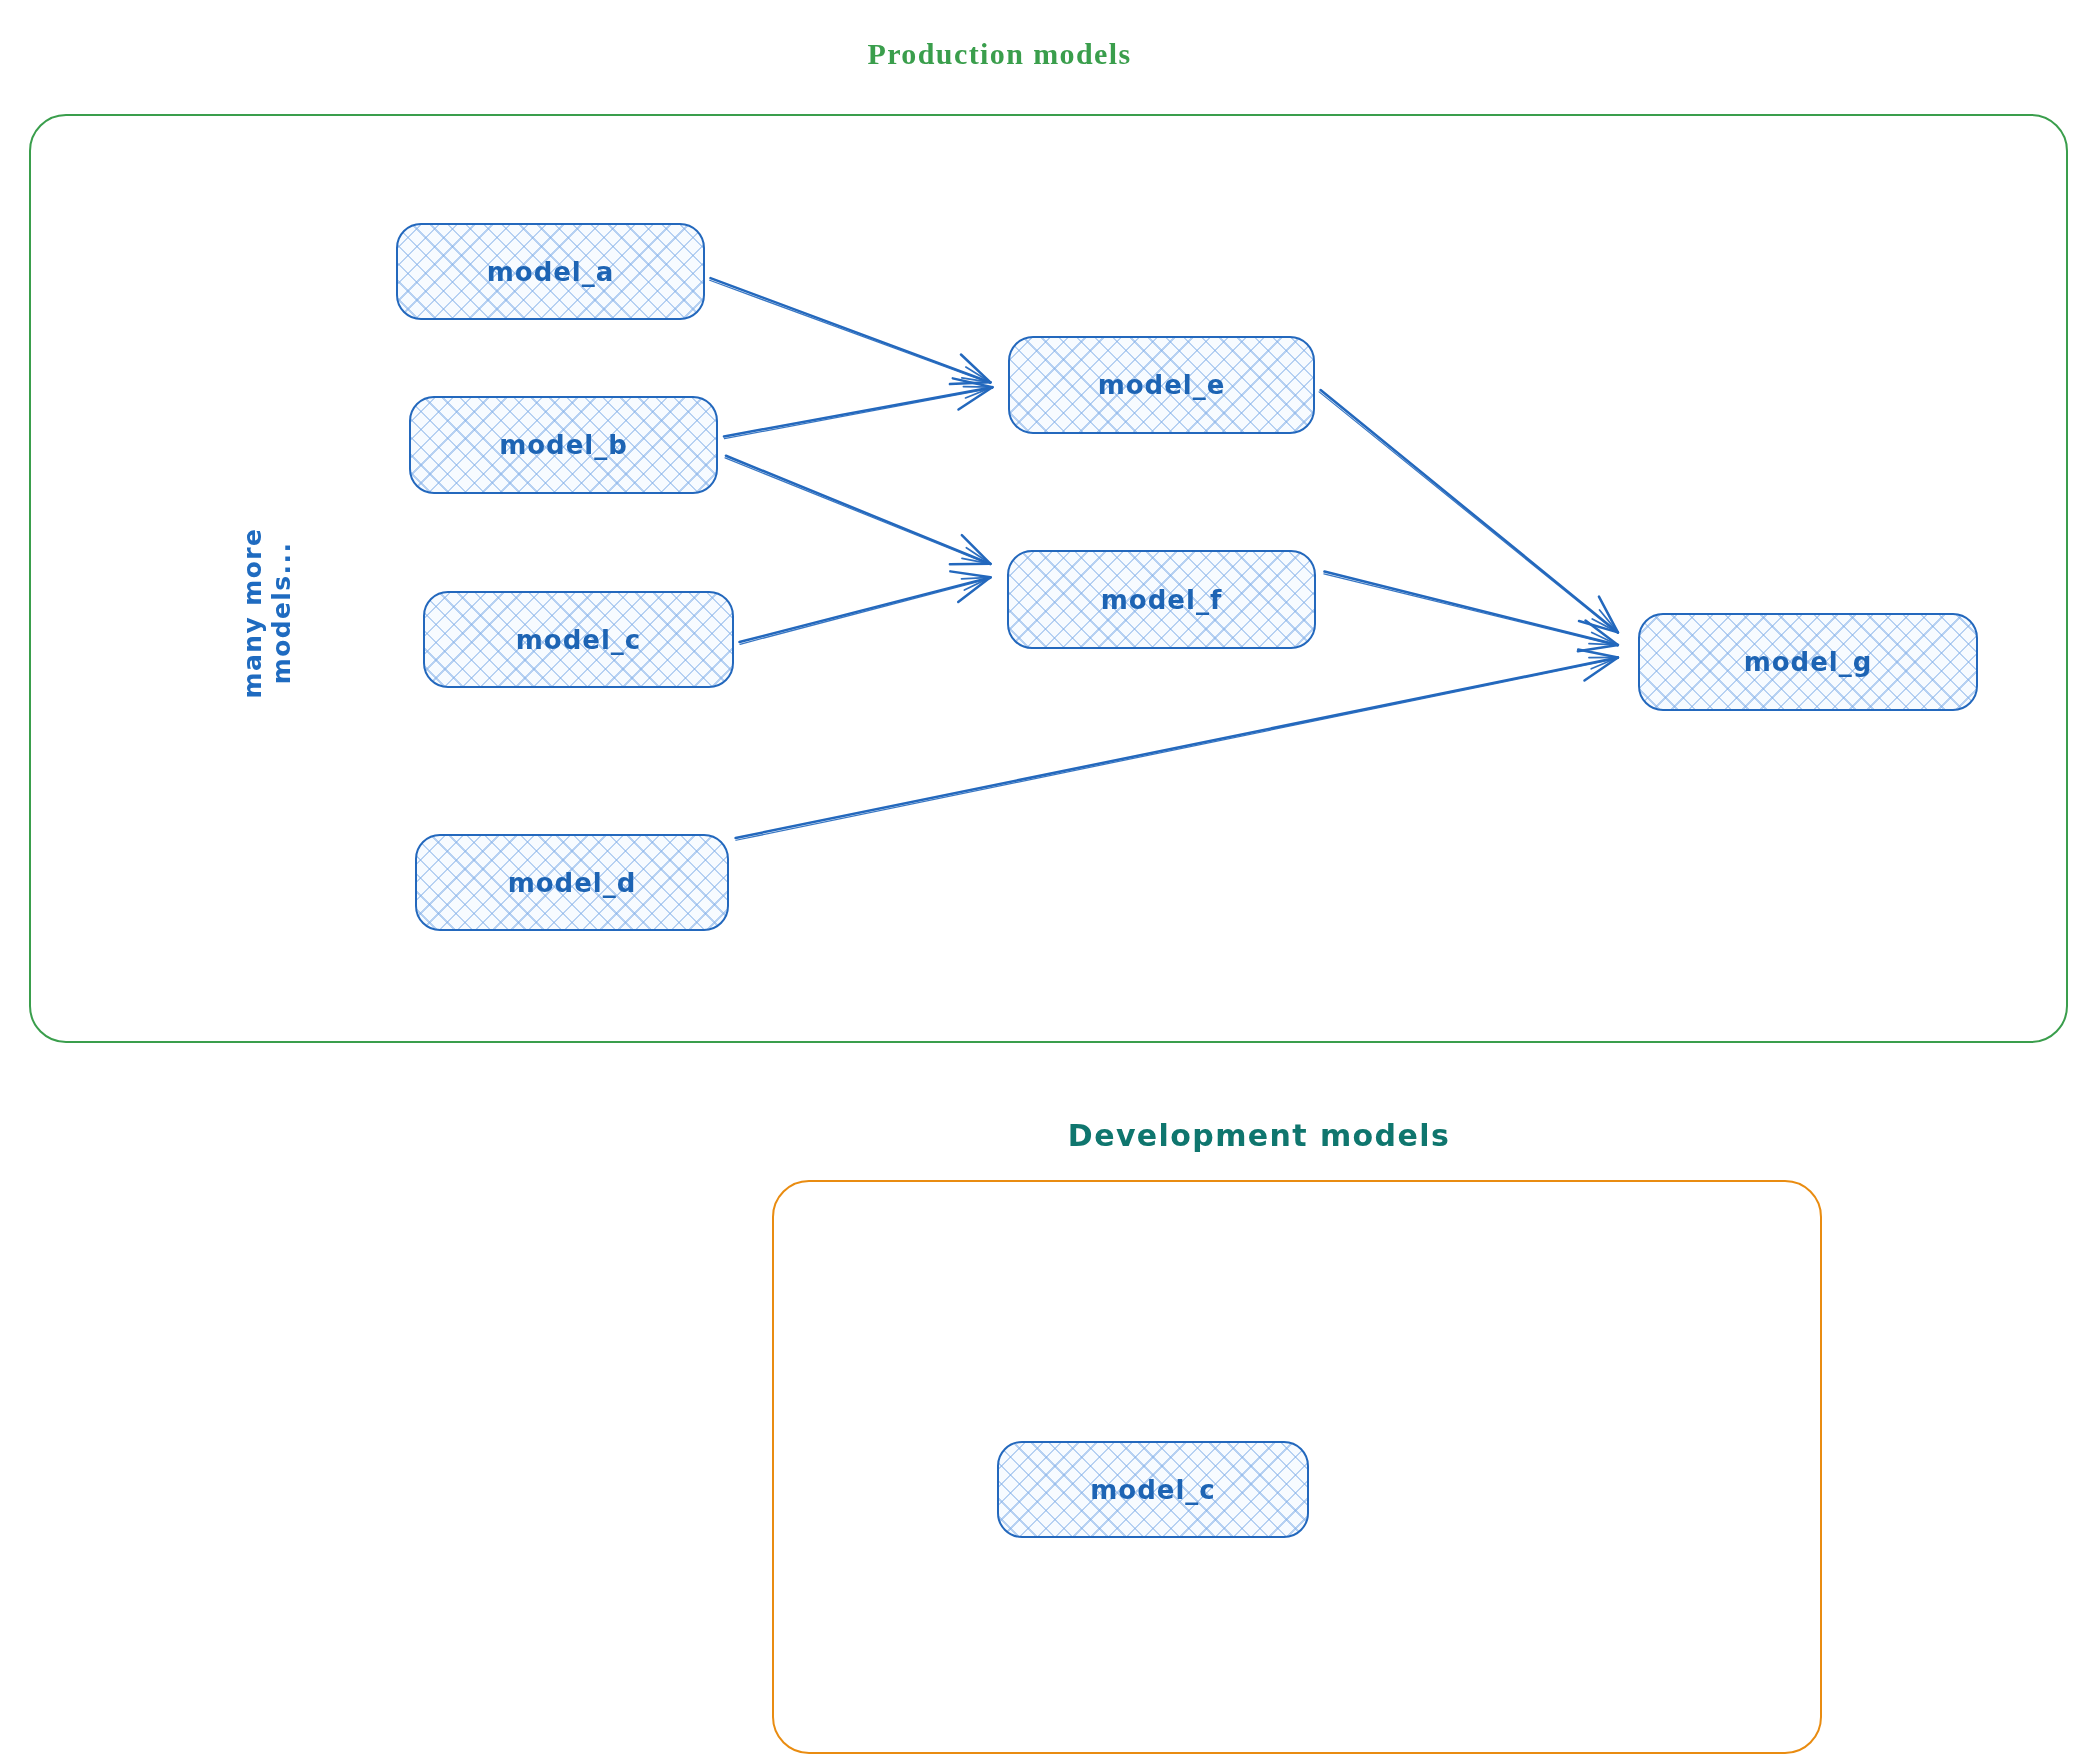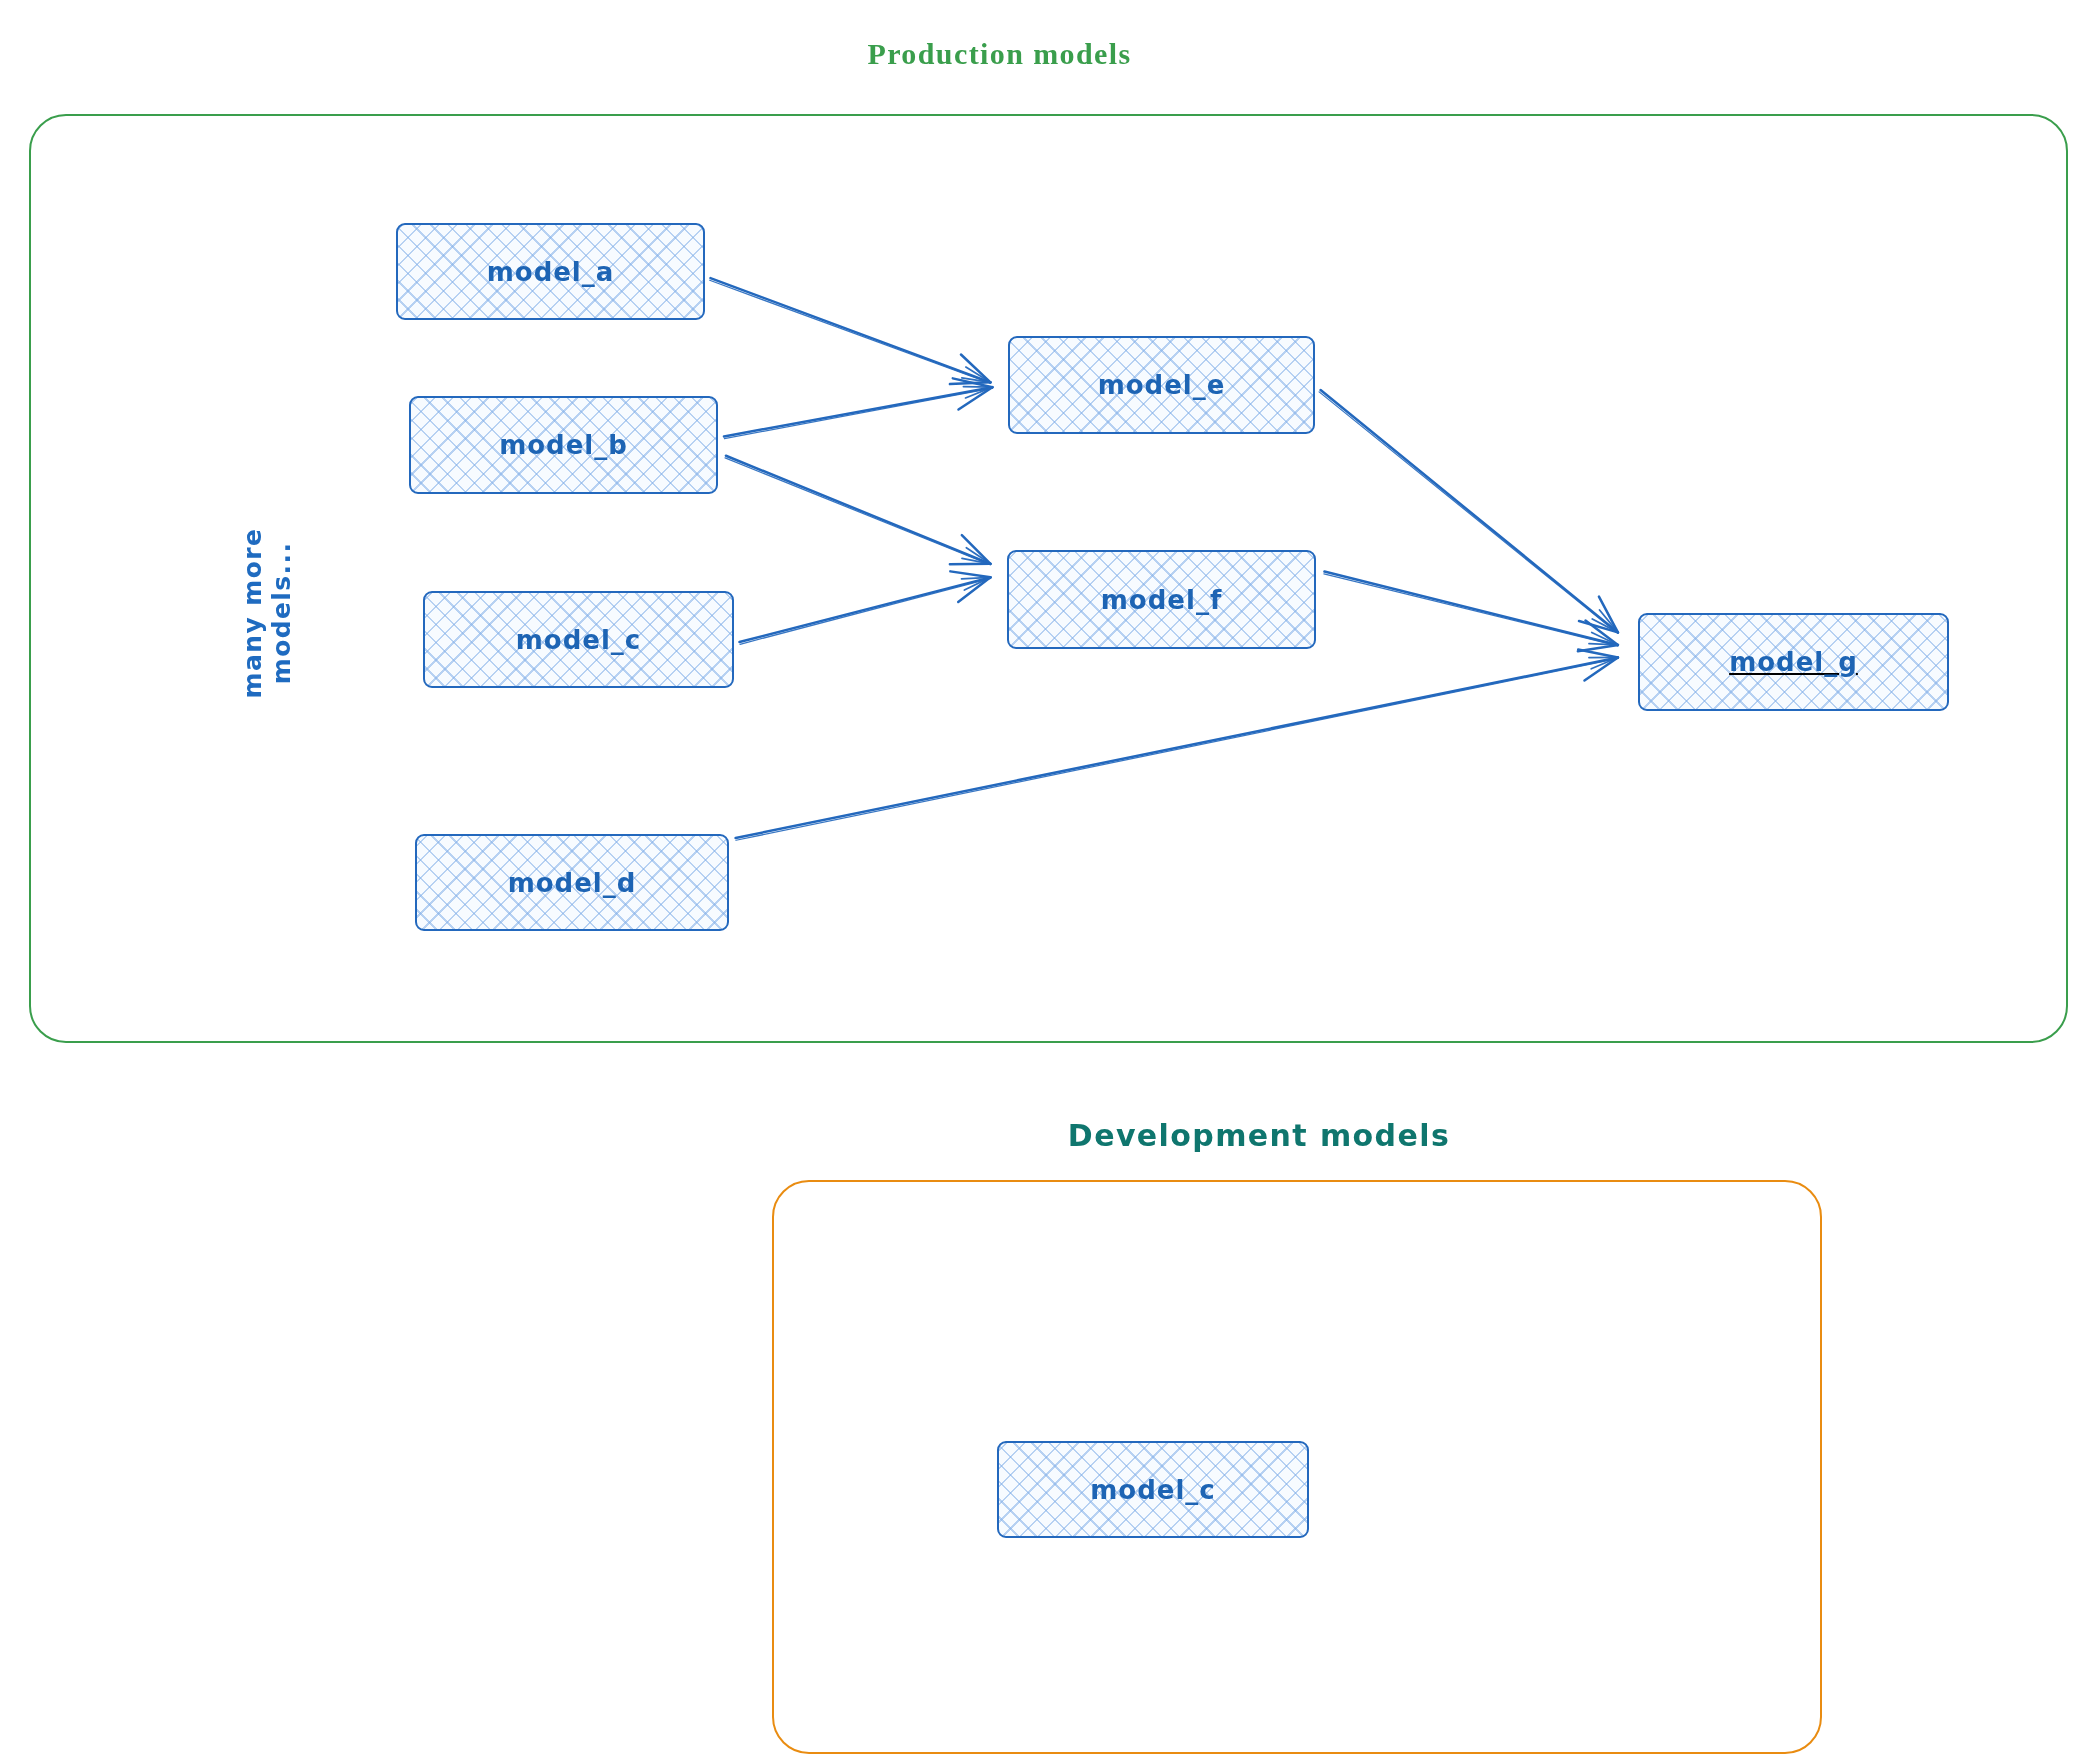--- a/index.html
+++ b/index.html
@@ -12,21 +12,21 @@
   }
   .box-production{left:29px;top:114px;width:2035px;height:925px;border-color:#3a9e4c;}
   .box-development{left:772px;top:1180px;width:1046px;height:570px;border-color:#e98c11;}
   .container-title{
     position:absolute;text-align:center;font-size:30px;font-weight:600;
     letter-spacing:1.4px;
   }
   .title-production{left:29px;top:37px;width:1941px;color:#3a9e4c;font-family:Liberation Serif, serif;}
   .title-development{left:776px;top:1118px;width:966px;color:#0f766e;}
   .node{
-    position:absolute;border:2.4px solid #2368bd;border-radius:9px;
+    position:absolute;border:2.4px solid #2368bd;border-radius:25px;
     background-color:#f7fbff;
     background-image:
       repeating-linear-gradient(45deg, rgba(130,175,232,0.55) 0 1.7px, transparent 1.7px 12.6px),
       repeating-linear-gradient(-45deg, rgba(130,175,232,0.55) 0 1.7px, transparent 1.7px 12.6px);
     display:flex;align-items:center;justify-content:center;
     box-sizing:border-box;
   }
   .node-label{
     font-size:26px;font-weight:600;color:#1d64b4;letter-spacing:1px;
   }
@@ -107,20 +107,20 @@
     </div>
     <div class="node" style="left: 415px; top: 834px; width: 314px; height: 97px;">
       <span class="node-label">model_d</span>
     </div>
     <div class="node" style="left: 1008px; top: 336px; width: 307px; height: 98px;">
       <span class="node-label">model_e</span>
     </div>
     <div class="node" style="left: 1007px; top: 550px; width: 309px; height: 99px;">
       <span class="node-label">model_f</span>
     </div>
-    <div class="node" style="left: 1638px; top: 613px; width: 311px; height: 98px; text-decoration: underline;">
+    <div class="node" style="left: 1638px; top: 613px; width: 340px; height: 98px;">
       <span class="node-label">model_g</span>
     </div>
     <div class="node" style="left: 997px; top: 1441px; width: 312px; height: 97px;">
       <span class="node-label">model_c</span>
     </div>
   </div>
 
 
 </body></html>

